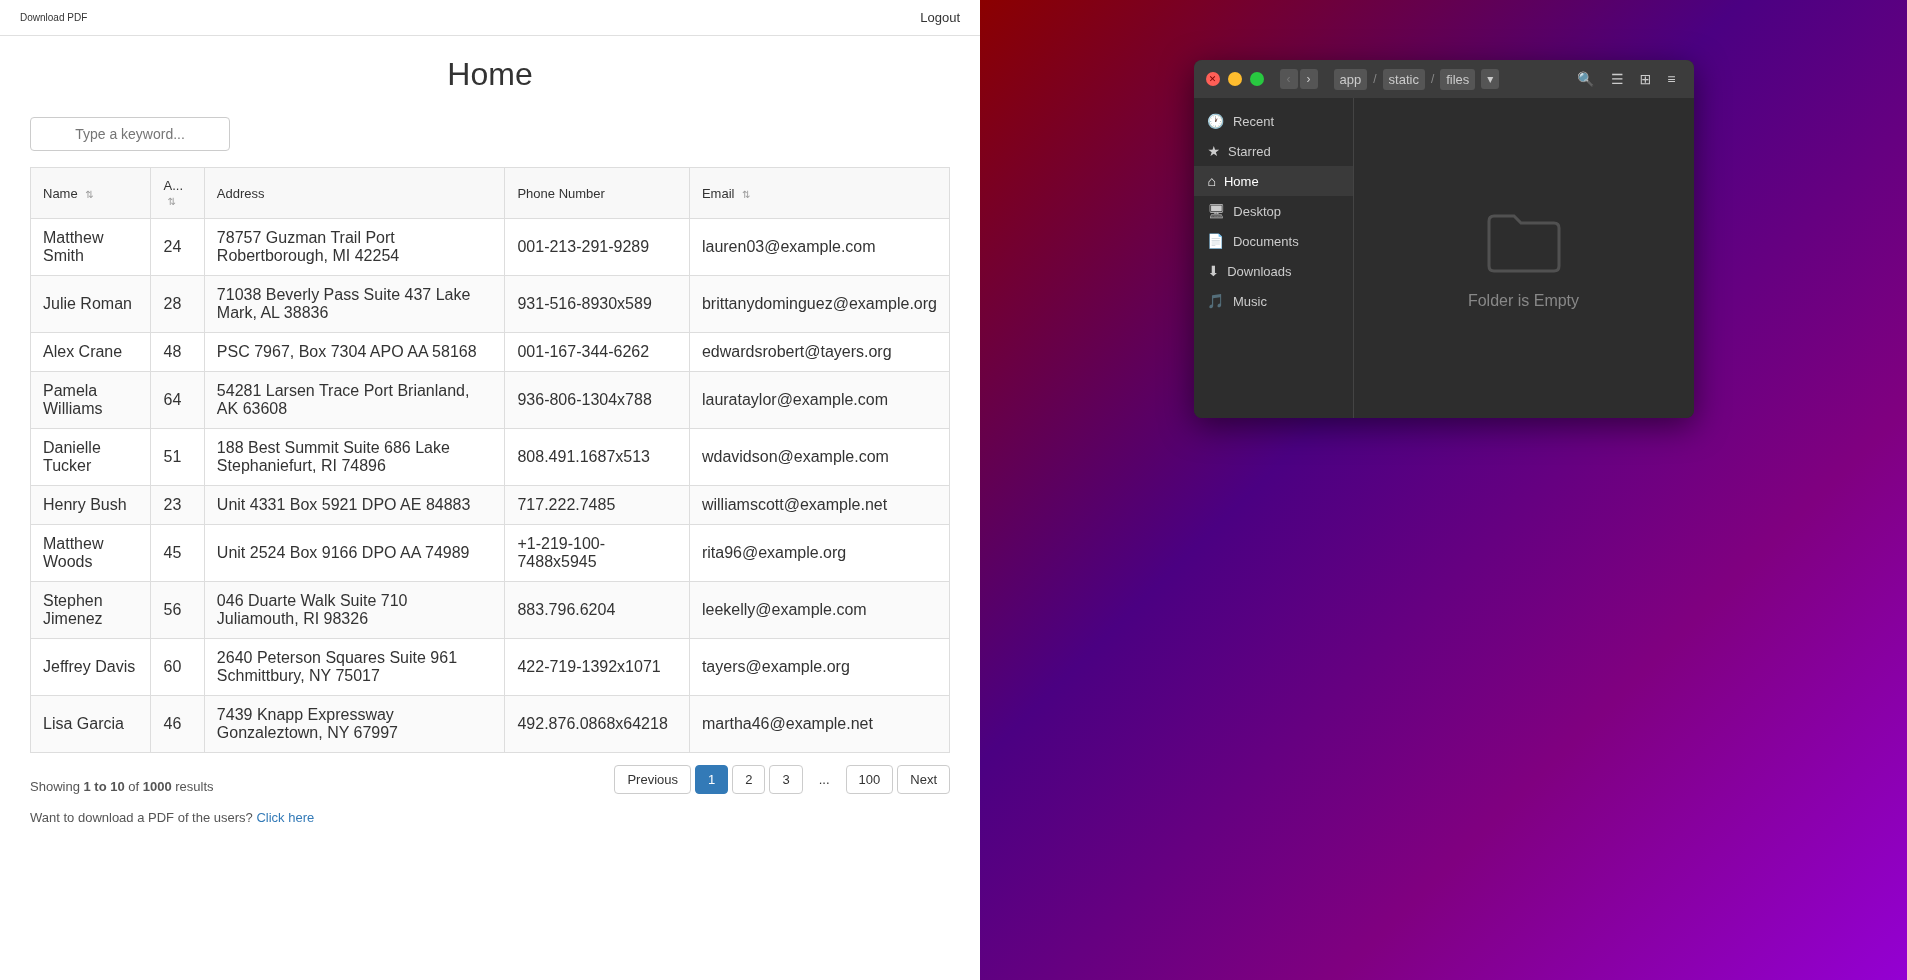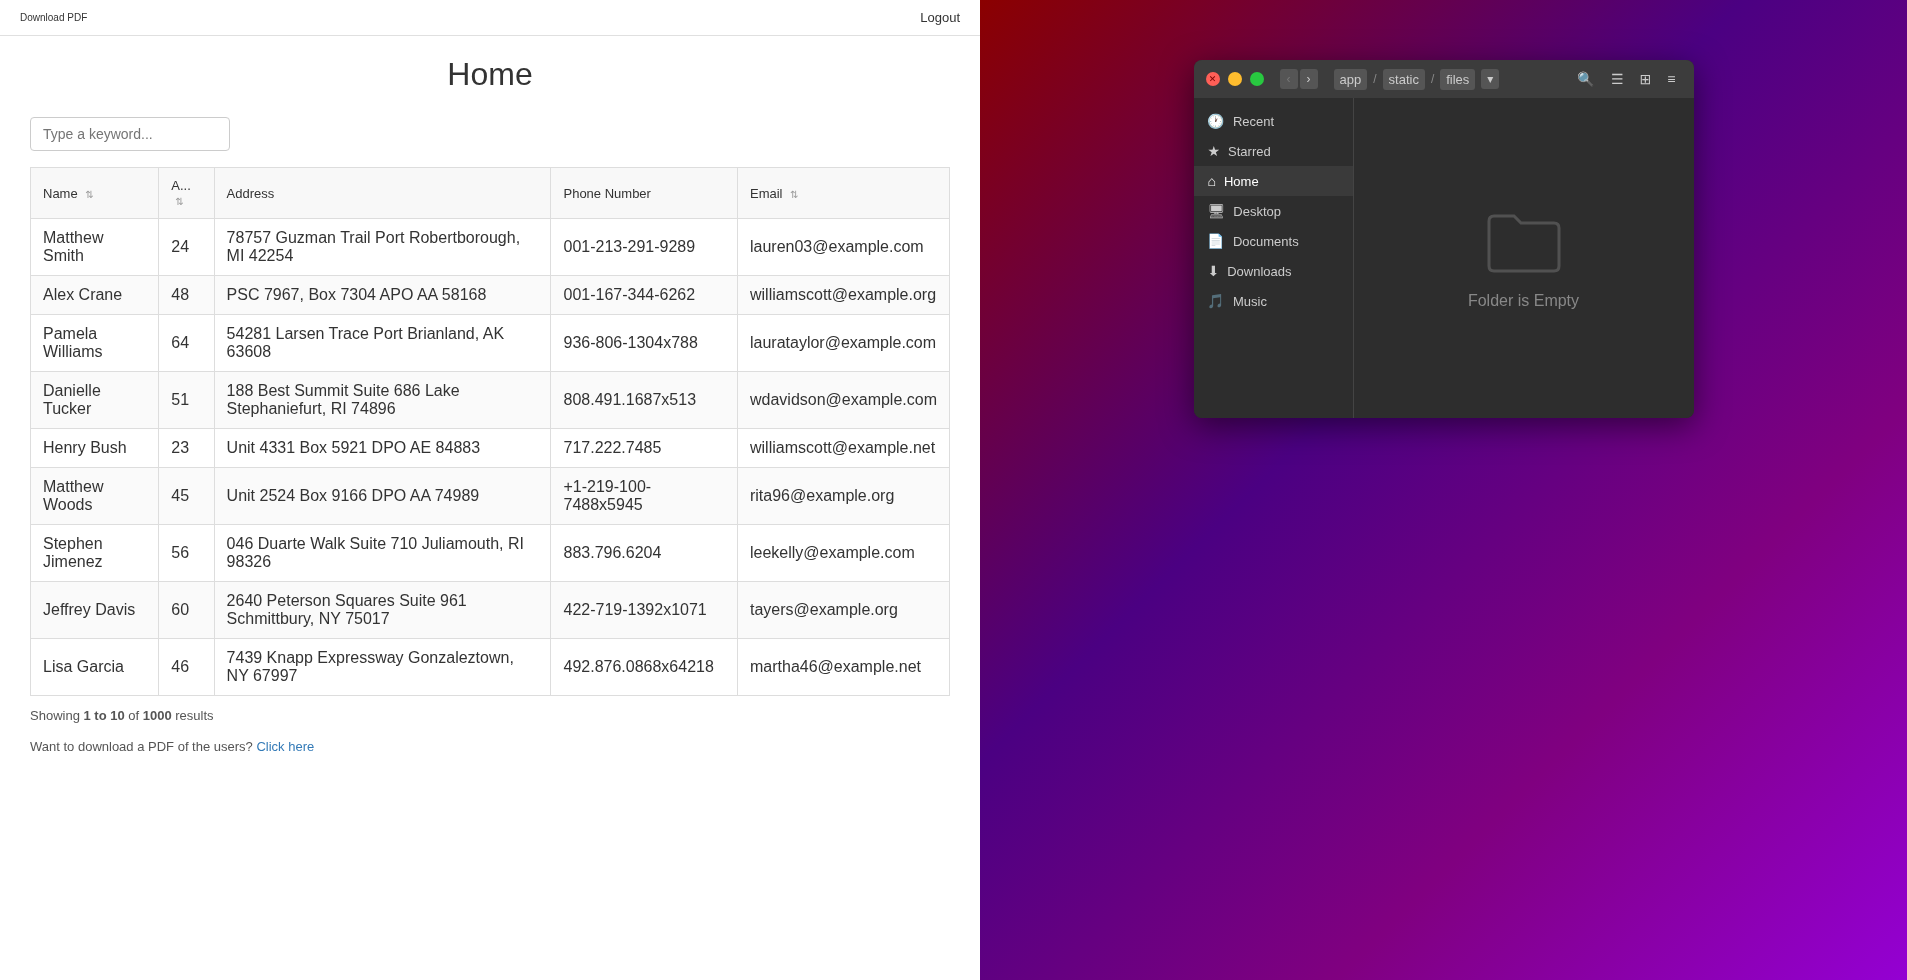--- a/index.html
+++ b/index.html
@@ -48,20 +48,21 @@
 
     .search-box {
       border: 1px solid #ccc;
       border-radius: 4px;
       padding: 8px 12px;
       width: 200px;
       font-size: 14px;
       color: #999;
       margin-bottom: 16px;
       outline: none;
+      text-align: center;
     }
 
     .data-table {
       width: 100%;
       border-collapse: collapse;
       border: 1px solid #ddd;
     }
 
     .data-table th {
       background: #f8f8f8;
@@ -319,25 +320,32 @@
       </thead>
       <tbody id="table-body">
       <tr>
             <td>Matthew Smith</td>
             <td>24</td>
             <td>78757 Guzman Trail Port Robertborough, MI 42254</td>
             <td>001-213-291-9289</td>
             <td>lauren03@example.com</td>
           </tr>
           <tr>
+            <td>Julie Roman</td>
+            <td>28</td>
+            <td>71038 Beverly Pass Suite 437 Lake Mark, AL 38836</td>
+            <td>931-516-8930x589</td>
+            <td>brittanydominguez@example.org</td>
+          </tr>
+          <tr>
             <td>Alex Crane</td>
             <td>48</td>
             <td>PSC 7967, Box 7304 APO AA 58168</td>
             <td>001-167-344-6262</td>
-            <td>williamscott@example.org</td>
+            <td>edwardsrobert@tayers.org</td>
           </tr>
           <tr>
             <td>Pamela Williams</td>
             <td>64</td>
             <td>54281 Larsen Trace Port Brianland, AK 63608</td>
             <td>936-806-1304x788</td>
             <td>laurataylor@example.com</td>
           </tr>
           <tr>
             <td>Danielle Tucker</td>
@@ -380,20 +388,29 @@
             <td>7439 Knapp Expressway Gonzaleztown, NY 67997</td>
             <td>492.876.0868x64218</td>
             <td>martha46@example.net</td>
           </tr>
         </tbody>
     </table>
 
     <div class="table-footer">
       <div class="showing-text">
         Showing <strong>1 to 10</strong> of <strong>1000</strong> results
+      </div>
+      <div class="pagination">
+        <button>Previous</button>
+        <button class="active">1</button>
+        <button>2</button>
+        <button>3</button>
+        <button class="dots">...</button>
+        <button>100</button>
+        <button>Next</button>
       </div>
     </div>
 
     <div class="download-link">
       <span>Want to download a PDF of the users?</span> <a href="#">Click here</a>
     </div>
   </div>
 </div>
 
 <div class="file-manager">

